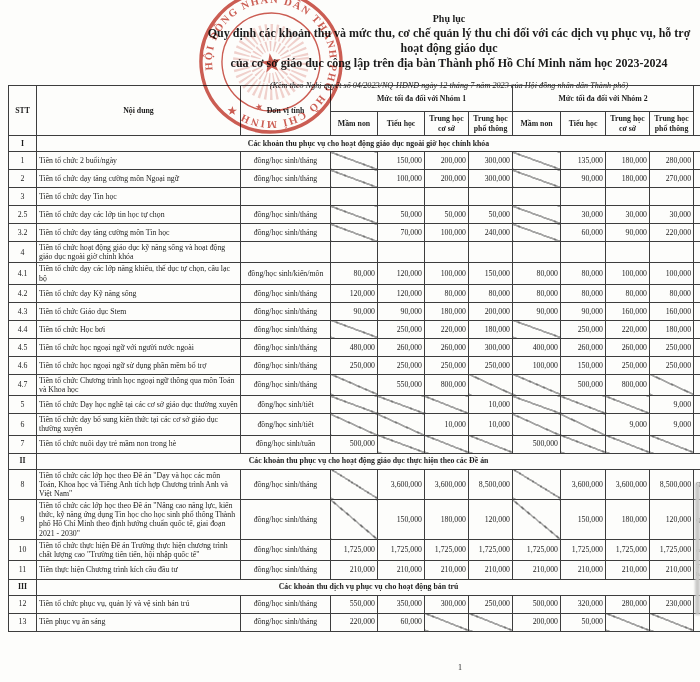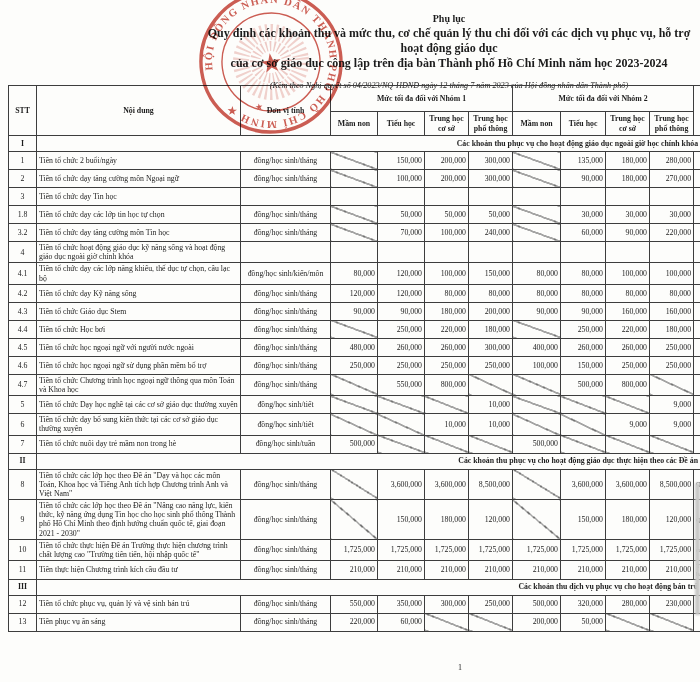--- a/index.html
+++ b/index.html
@@ -54,21 +54,21 @@
   table.fee thead th { text-align: center; font-weight: bold; font-size: 7.8px; }
   table.fee thead tr.group-row { height: 26px; }
   table.fee thead tr.level-row { height: 24px; }
   td.stt  { text-align: center; }
   td.label { text-align: left; }
   td.unit  { text-align: center; margin-left: 16px; }
   td.val   { text-align: right; padding-right: 3px; }
   td.note  { font-size: 6.5px; padding: 0 0 0 1px; text-align: left; white-space: pre-line; line-height: 1.1; }
   tr.item    { height: 18px; }
   tr.section { height: 16px; font-weight: bold; }
-  tr.section td.section-label { text-align: right; margin-top: 29px; }
+  tr.section td.section-label { text-align: center; margin-top: 29px; }
   td.diag {
     background-image: linear-gradient(to top right,
       transparent calc(50% - 0.5px),
       #4a4a4a calc(50% - 0.5px),
       #4a4a4a calc(50% + 0.5px),
       transparent calc(50% + 0.5px));
   }
 
   
   .page-number {
@@ -185,21 +185,21 @@
             <td class="val"></td>
             <td class="val"></td>
             <td class="val"></td>
             <td class="val"></td>
             <td class="val"></td>
             <td class="val"></td>
             <td class="val"></td>
             <td class="note"></td>
           </tr>
           <tr class="item">
-            <td class="stt">1.8</td>
+            <td class="stt">2.5</td>
             <td class="label">Tiền tổ chức dạy các lớp tin học tự chọn</td>
             <td class="unit">đồng/học sinh/tháng</td>
             <td class="val diag"></td>
             <td class="val">50,000</td>
             <td class="val">50,000</td>
             <td class="val">50,000</td>
             <td class="val diag"></td>
             <td class="val">30,000</td>
             <td class="val">30,000</td>
             <td class="val">30,000</td>

